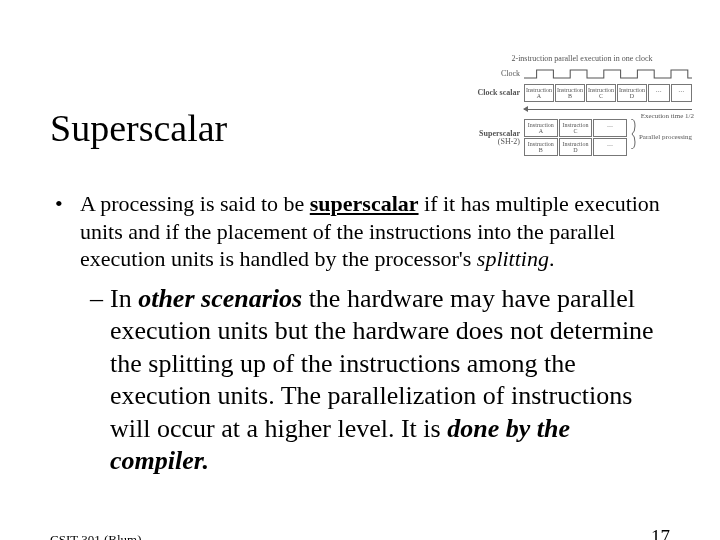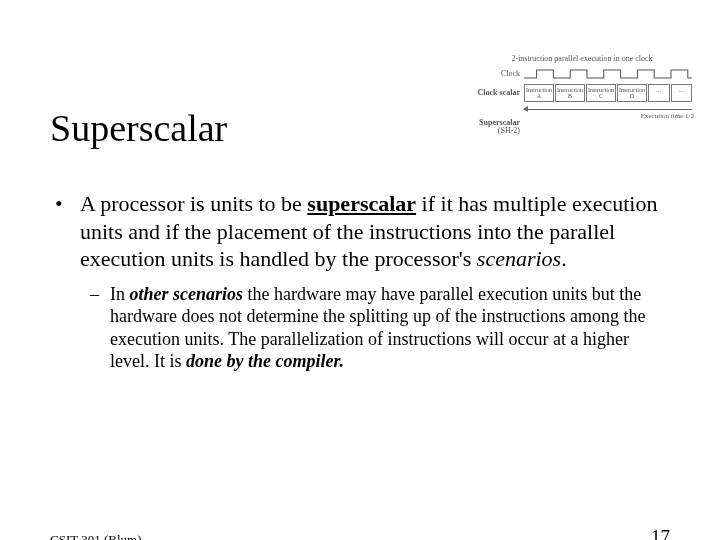--- a/index.html
+++ b/index.html
@@ -33,21 +33,21 @@
     padding-left: 30px;
     position: relative;
   }
   .bullet-l1::before {
     content: "•";
     position: absolute;
     left: 5px;
     top: 0;
   }
   .bullet-l2 {
-    font-size: 18px;
+    font-size: 26px;
     line-height: 1.25;
     margin: 8px 0 0 0;
     padding-left: 60px;
     position: relative;
   }
   .bullet-l2::before {
     content: "–";
     position: absolute;
     left: 40px;
     top: 0;
@@ -191,27 +191,47 @@
 
     <div class="scalar-arrow">
       <span class="exec-label">Execution time 1/2</span>
     </div>
 
     <div class="row">
       <div class="row-label">
         <span class="b">Superscalar</span><br>
         <span>(SH-2)</span>
       </div>
+      <div class="super-cols">
+        <div class="paircol">
+          <div class="ibox">Instruction A</div>
+          <div class="ibox">Instruction B</div>
+        </div>
+        <div class="paircol">
+          <div class="ibox">Instruction C</div>
+          <div class="ibox">Instruction D</div>
+        </div>
+        <div class="paircol">
+          <div class="ibox">…</div>
+          <div class="ibox">…</div>
+        </div>
+        <div class="brace">
+          <svg viewBox="0 0 6 30" preserveAspectRatio="none">
+            <path d="M1 0 Q5 0 5 7 Q5 13 2 15 Q5 17 5 23 Q5 30 1 30" fill="none" stroke="#666" stroke-width="1"></path>
+          </svg>
+        </div>
+        <div class="pp-label">Parallel processing</div>
+      </div>
     </div>
   </div>
 
   <h1 class="title">Superscalar</h1>
 
   <p class="bullet-l1">
-    <span>A processor is units to be </span><span class="b u">superscalar</span><span> if it has multiple execution units and if the placement of the instructions into the parallel execution units is handled by the processor's </span><span class="i">scenarios</span><span>.</span>
+    <span>A processing is said to be </span><span class="b u">superscalar</span><span> if it has multiple execution units and if the placement of the instructions into the parallel execution units is handled by the processor's </span><span class="i">splitting</span><span>.</span>
   </p>
 
   <p class="bullet-l2">
     <span>In </span><span class="b i">other scenarios</span><span> the hardware may have parallel execution units but the hardware does not determine the splitting up of the instructions among the execution units.  The parallelization of instructions will occur at a higher level.  It is </span><span class="b i">done by the compiler.</span><span></span>
   </p>
 
   <div class="footer-left">CSIT 301 (Blum)</div>
   <div class="footer-right">17</div>
 </div>
 

